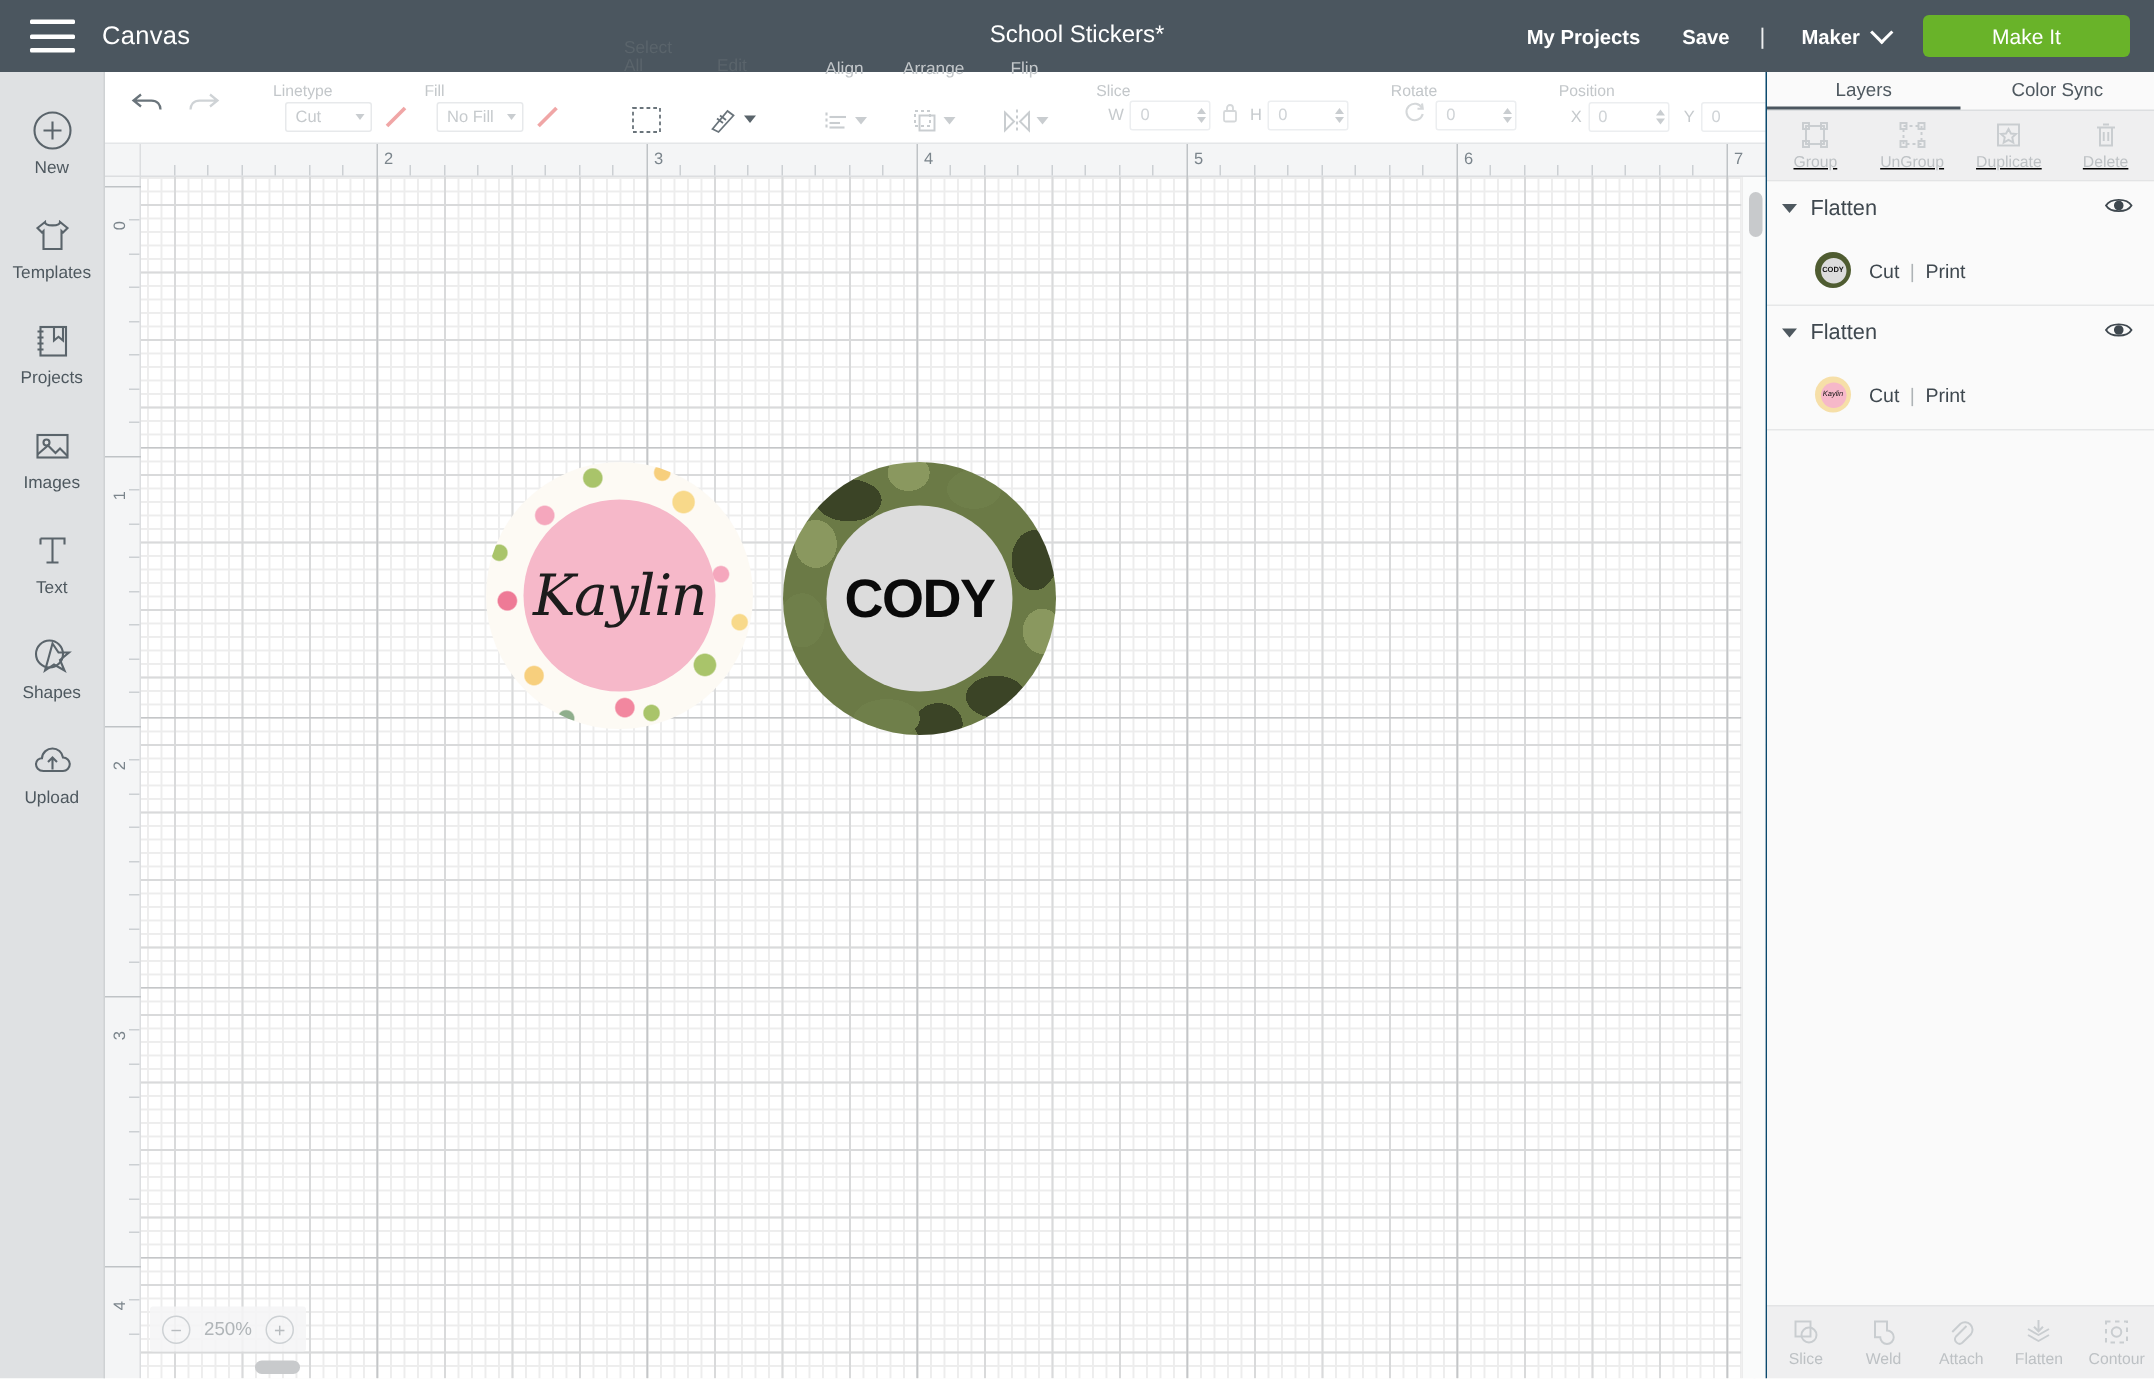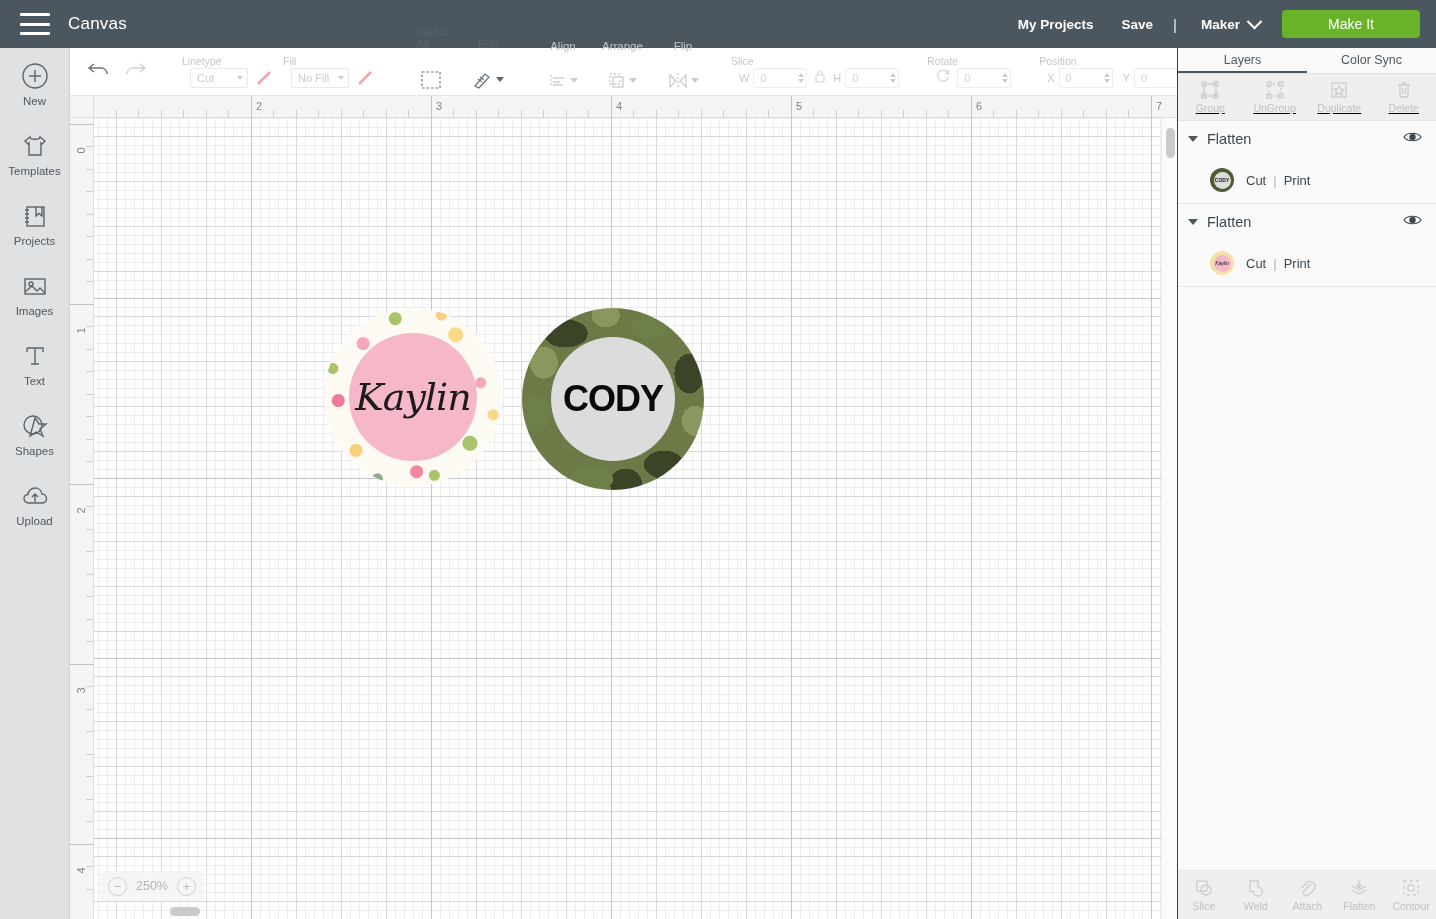--- a/index.html
+++ b/index.html
@@ -37,21 +37,21 @@
   .make-it {
     background: #69b329; color: #fff; border: none; border-radius: 4px;
     width: 138px; height: 28px; font-size: 14px; cursor: pointer;
     font-family: "Liberation Sans", sans-serif; margin-left: 10px;
   }
 
   
   .sidebar {
     position: absolute; top: 48px; left: 0; width: 70px; height: 871px;
     background: #dfe1e3; border-right: 1px solid #cfd2d4;
-    padding-top: 1px;
+    padding-top: 12px;
   }
   .side-item { height: 70px; display:flex; flex-direction: column; align-items:center; justify-content:center; cursor:pointer; gap: 4px;}
   .side-item .lbl { font-size: 11.5px; color: #4e585f; }
   .side-ico { width: 30px; height: 30px; display:flex; align-items:center; justify-content:center; }
   .side-ico svg { stroke: #5a646b; fill: none; stroke-width: 1.4; }
 
   
   .toolbar {
     position: absolute; top: 48px; left: 70px; width: 1107px; height: 48px;
     background: #fff; border-bottom: 1px solid #e4e6e8;
@@ -203,20 +203,21 @@
 
 <div id="app">
 
   <div class="header">
     <div class="hamburger">
       <span></span>
         <span></span>
         <span></span>
     </div>
     <div class="canvas-label">Canvas</div>
+    <div class="doc-title">School Stickers*</div>
     <div class="header-right">
       <div class="hdr-link">My Projects</div>
       <div class="hdr-link">Save</div>
       <div class="hdr-div">|</div>
       <div class="machine-sel">
         <span>Maker</span>
         <span class="chev"></span>
       </div>
       <button class="make-it">Make It</button>
     </div>

